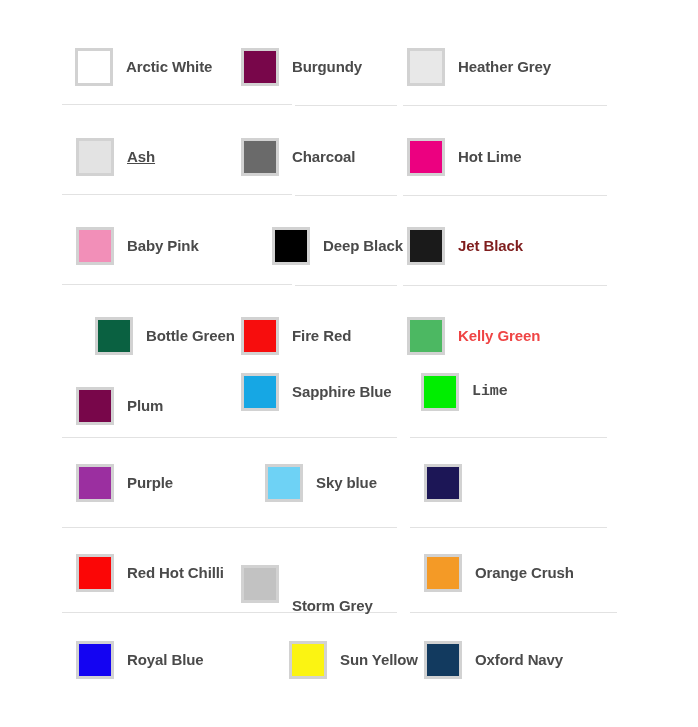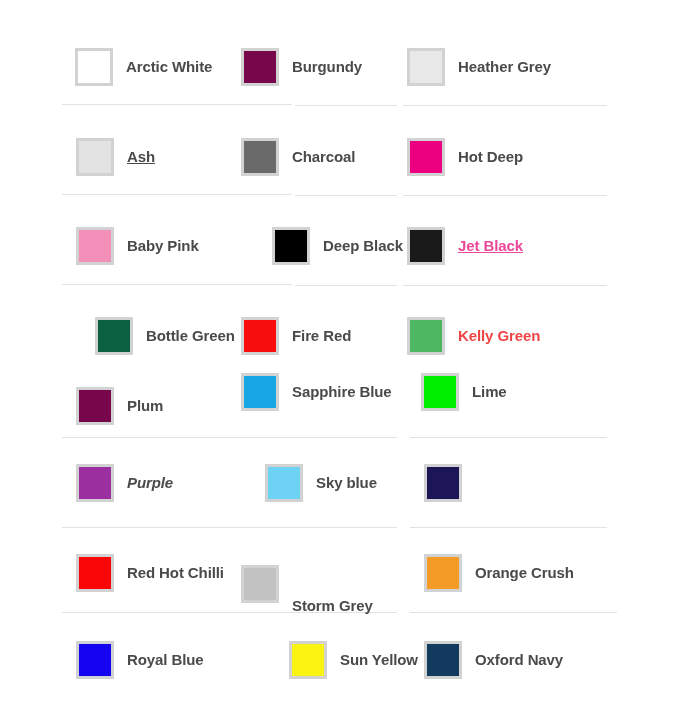--- a/index.html
+++ b/index.html
@@ -87,33 +87,33 @@
     <div class="cell" style="left: 76px; top: 138px;">
       <div class="swatch" style="background: rgb(227, 227, 227); border-color: rgb(210, 210, 210);"></div>
       <span class="swatch-label" style="color: rgb(74, 74, 74); text-decoration: underline;">Ash</span>
     </div>
     <div class="cell" style="left: 241px; top: 138px;">
       <div class="swatch" style="background: rgb(106, 106, 106); border-color: rgb(210, 210, 210);"></div>
       <span class="swatch-label" style="color: rgb(74, 74, 74);">Charcoal</span>
     </div>
     <div class="cell" style="left: 407px; top: 138px;">
       <div class="swatch" style="background: rgb(236, 0, 128); border-color: rgb(210, 210, 210);"></div>
-      <span class="swatch-label" style="color: rgb(74, 74, 74);">Hot Deep</span>
+      <span class="swatch-label" style="color: rgb(74, 74, 74);">Hot Lime</span>
     </div>
     <div class="cell" style="left: 76px; top: 227px;">
       <div class="swatch" style="background: rgb(242, 143, 184); border-color: rgb(210, 210, 210);"></div>
       <span class="swatch-label" style="color: rgb(74, 74, 74);">Baby Pink</span>
     </div>
     <div class="cell" style="left: 241px; top: 227px; margin-left: 31px;">
       <div class="swatch" style="background: rgb(0, 0, 0); border-color: rgb(210, 210, 210);"></div>
       <span class="swatch-label" style="color: rgb(74, 74, 74);">Deep Black</span>
     </div>
     <div class="cell" style="left: 407px; top: 227px;">
       <div class="swatch" style="background: rgb(26, 26, 26); border-color: rgb(210, 210, 210);"></div>
-      <span class="swatch-label" style="color: #ec4899; text-decoration: underline;">Jet Black</span>
+      <span class="swatch-label" style="color: #7f1d1d;">Jet Black</span>
     </div>
     <div class="cell" style="left: 76px; top: 317px; padding-left: 19px;">
       <div class="swatch" style="background: rgb(10, 97, 65); border-color: rgb(210, 210, 210);"></div>
       <span class="swatch-label" style="color: rgb(74, 74, 74);">Bottle Green</span>
     </div>
     <div class="cell" style="left: 241px; top: 317px;">
       <div class="swatch" style="background: rgb(247, 13, 13); border-color: rgb(210, 210, 210);"></div>
       <span class="swatch-label" style="color: rgb(74, 74, 74);">Fire Red</span>
     </div>
     <div class="cell" style="left: 407px; top: 317px;">
@@ -121,25 +121,25 @@
       <span class="swatch-label" style="color: #ef4444;">Kelly Green</span>
     </div>
     <div class="cell" style="left: 76px; top: 387px;">
       <div class="swatch" style="background: rgb(120, 6, 74); border-color: rgb(210, 210, 210);"></div>
       <span class="swatch-label" style="color: rgb(74, 74, 74);">Plum</span>
     </div>
     <div class="cell" style="left: 241px; top: 373px;">
       <div class="swatch" style="background: rgb(22, 167, 228); border-color: rgb(210, 210, 210);"></div>
       <span class="swatch-label" style="color: rgb(74, 74, 74);">Sapphire Blue</span>
     </div>
-    <div class="cell" style="left: 421px; top: 373px;">
+    <div class="cell" style="left: 421px; top: 373px; font-family: Liberation Mono, monospace;">
       <div class="swatch" style="background: rgb(0, 238, 0); border-color: rgb(210, 210, 210);"></div>
       <span class="swatch-label" style="color: rgb(74, 74, 74);">Lime</span>
     </div>
-    <div class="cell" style="left: 76px; top: 464px; font-style: italic;">
+    <div class="cell" style="left: 76px; top: 464px;">
       <div class="swatch" style="background: rgb(155, 47, 160); border-color: rgb(210, 210, 210);"></div>
       <span class="swatch-label" style="color: rgb(74, 74, 74);">Purple</span>
     </div>
     <div class="cell" style="left: 241px; top: 464px; padding-left: 24px;">
       <div class="swatch" style="background: rgb(110, 210, 245); border-color: rgb(210, 210, 210);"></div>
       <span class="swatch-label" style="color: rgb(74, 74, 74);">Sky blue</span>
     </div>
     <div class="cell" style="left: 424px; top: 464px;">
       <div class="swatch" style="background: rgb(28, 22, 86); border-color: rgb(210, 210, 210);"></div>
     </div>

